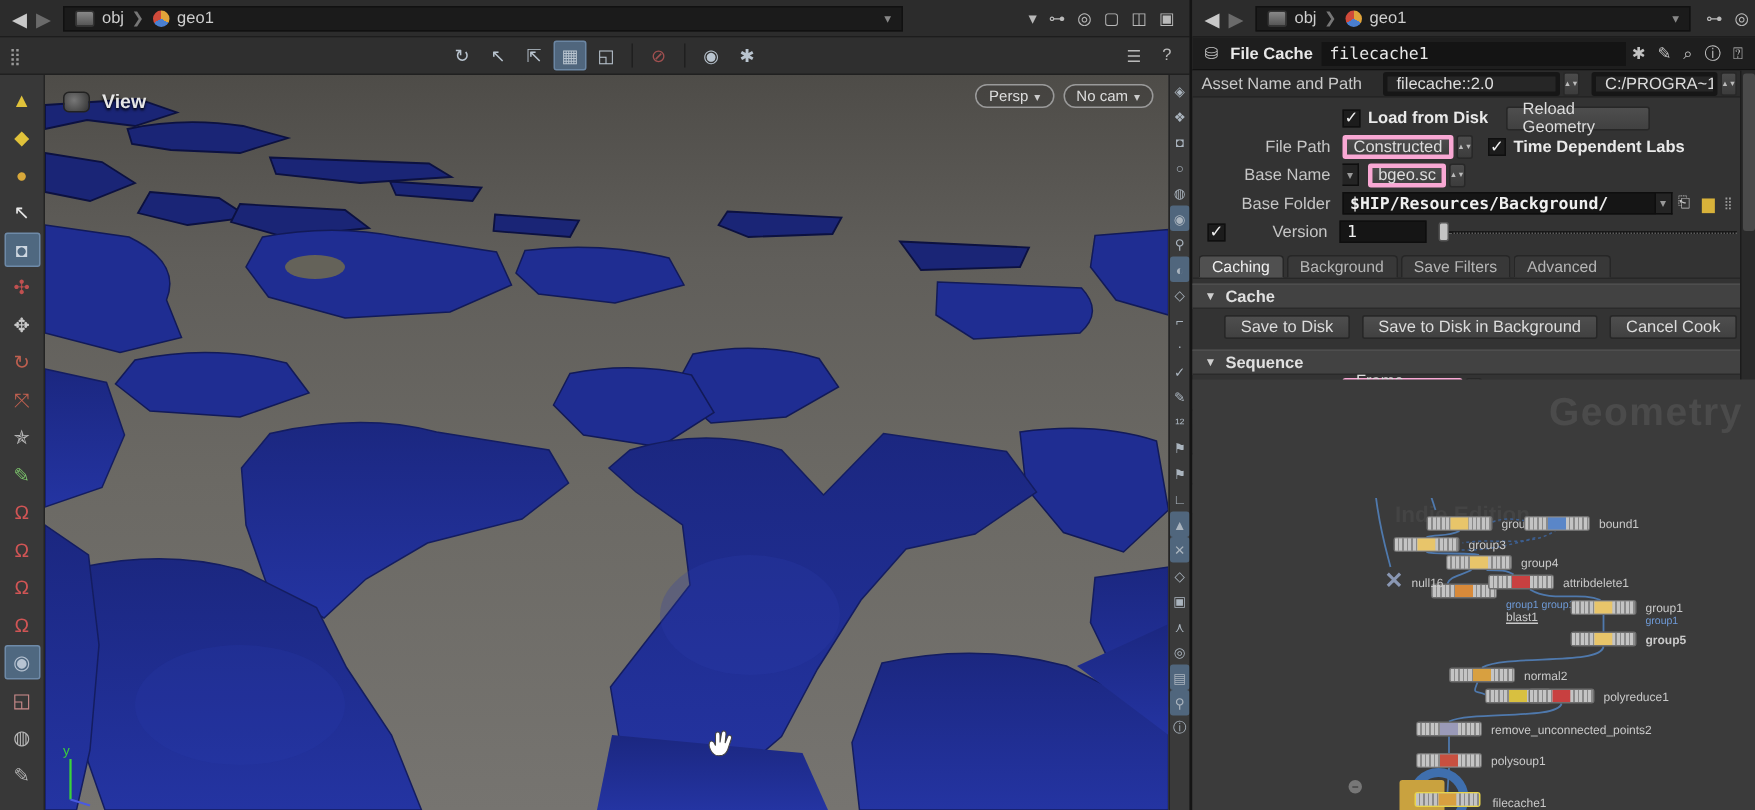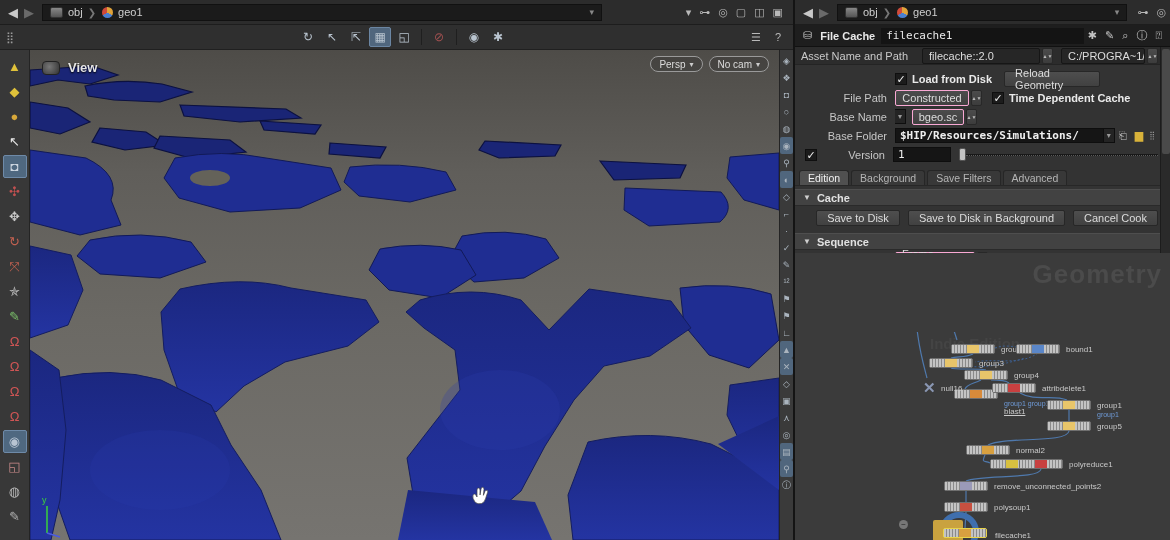--- a/index.html
+++ b/index.html
@@ -50,21 +50,21 @@
   #right-pane { left:795px; top:0; width:375px; height:540px; background:#333; }
   #node-header { height:22px; background:#1e1e1e; border-bottom:1px solid #111; display:flex; align-items:center; padding:0 4px; }
   #node-type-label { font-weight:bold; color:#e8e8e8; margin:0 6px 0 4px; white-space:nowrap; }
   #node-name-field { flex:1; height:16px; background:#141414; color:#e8e8e8; font-family:"DejaVu Sans Mono",monospace; font-size:11px; display:flex; align-items:center; padding:0 5px; }
   .hic { color:#c2c2c2; font-size:11px; padding:0 4px; }
 
   .prow { display:flex; align-items:center; height:19px; padding-right:12px; }
   .plabel { width:100px; text-align:right; padding-right:8px; color:#c6c6c6; flex:none; }
   .field { background:#151515; border:1px solid #0e0e0e; height:15px; display:flex; align-items:center; color:#efefef; font-family:"DejaVu Sans Mono",monospace; padding:0 4px; }
   .field b { font-weight:bold; }
-  .combo { background:linear-gradient(#4c4c4c,#404040); border:1px solid #f9a8d4; border-radius:2px; height:16px; display:flex; align-items:center; justify-content:center; color:#ddd; padding:0 6px; }
+  .combo { background:linear-gradient(#4c4c4c,#404040); border:3px solid #f9a8d4; border-radius:2px; height:16px; display:flex; align-items:center; justify-content:center; color:#ddd; padding:0 6px; }
   .stepper { width:11px; height:16px; background:linear-gradient(#4c4c4c,#3c3c3c); border:1px solid #282828; border-radius:2px; display:flex; flex-direction:column; align-items:center; justify-content:center; color:#bbb; font-size:5px; line-height:4px; margin-left:2px; }
   .chk { width:12px; height:12px; background:#1c1c1c; border:1px solid #0f0f0f; color:#f0f0f0; font-size:11px; line-height:11px; text-align:center; flex:none; }
   .chklabel { font-weight:bold; color:#eaeaea; margin-left:5px; }
   .btn { background:linear-gradient(#4e4e4e,#414141); border:1px solid #272727; border-radius:2px; height:16px; display:flex; align-items:center; justify-content:center; color:#dcdcdc; padding:0 10px; }
   .dd-arrow { color:#999; font-size:8px; padding:0 3px; background:#242424; height:15px; display:flex; align-items:center; border:1px solid #0e0e0e; border-left:none; }
 
   #param-tabs { display:flex; align-items:flex-end; height:18px; padding-left:4px; border-bottom:1px solid #272727; margin-top:4px; }
   .ptabb { height:15px; display:flex; align-items:center; padding:0 8px; margin-right:2px; border:1px solid #262626; border-bottom:none; border-radius:3px 3px 0 0; background:#383838; color:#b5b5b5; font-size:10.5px; }
   .ptabb.active { background:#505050; color:#f0f0f0; }
   .secbar { height:17px; background:#424242; border-top:1px solid #4e4e4e; border-bottom:1px solid #2a2a2a; display:flex; align-items:center; padding-left:8px; margin-top:3px; color:#e0e0e0; font-weight:bold; gap:6px; }
@@ -329,53 +329,53 @@
       <span class="chk">✓</span>
       <span class="chklabel">Load from Disk</span>
       <div class="btn" style="margin-left:12px;width:96px">Reload Geometry</div>
     </div>
 
     <div class="prow">
       <span class="plabel">File Path</span>
       <div class="combo" style="width:74px">Constructed</div>
       <span class="stepper">▲▼</span>
       <span class="chk" style="margin-left:10px">✓</span>
-      <span class="chklabel">Time Dependent Cache</span>
+      <span class="chklabel">Time Dependent Labs</span>
     </div>
 
     <div class="prow">
       <span class="plabel">Base Name</span>
       <span class="dd-arrow">▾</span>
       <div class="combo" style="width:52px;margin-left:6px">bgeo.sc</div>
       <span class="stepper">▲▼</span>
     </div>
 
     <div class="prow">
       <span class="plabel">Base Folder</span>
       <div class="field" style="flex:1">
-          <b>$HIP/Resources/Simulations/</b>
+          <b>$HIP/Resources/Background/</b>
         </div>
       <span class="dd-arrow">▾</span>
       <span class="hic" style="font-size:10px">⎗</span>
       <span class="hic" style="color:#d8b23a">▆</span>
       <span class="grip" style="padding:0 2px;font-size:8px">⣿</span>
     </div>
 
     <div class="prow">
       <span class="chk" style="margin-left:10px">✓</span>
       <span class="plabel" style="width:76px">Version</span>
       <div class="field" style="width:58px">1</div>
       <div style="flex:1;height:14px;display:flex;align-items:center;margin-left:8px">
         <div style="width:7px;height:13px;background:#c3c3c3;border:1px solid #555;border-radius:2px"></div>
         <div style="flex:1;height:2px;background:#181818;border-bottom:1px dotted #5c5c5c"></div>
       </div>
     </div>
 
     <div id="param-tabs">
-        <div class="ptabb active">Edition</div>
+        <div class="ptabb active">Caching</div>
         <div class="ptabb">Background</div>
         <div class="ptabb">Save Filters</div>
         <div class="ptabb">Advanced</div>
       </div>
 
     <div class="secbar">
       <span class="tri">▼</span>
       <span>Cache</span>
     </div>
     <div class="prow" style="height:24px;justify-content:flex-end;gap:8px">
@@ -531,21 +531,21 @@
               <span class="cic" style="background: rgb(232, 197, 106);"></span>
               <span class="str"></span>
             </div>
             <span class="nlabel" style="left: 302px; top: 69px;">group1</span>
             <span class="nsub" style="left: 302px; top: 79px;">group1</span>
             <div class="hnode" style="left: 252px; top: 89px;">
               <span class="str"></span>
               <span class="cic" style="background: rgb(232, 197, 106);"></span>
               <span class="str"></span>
             </div>
-            <span class="nlabel" style="left: 302px; top: 90px;">group5</span>
+            <span class="nlabel" style="left: 302px; top: 90px; font-weight: bold;">group5</span>
             <div class="hnode" style="left: 171px; top: 113px;">
               <span class="str"></span>
               <span class="cic" style="background: rgb(216, 160, 64);"></span>
               <span class="str"></span>
             </div>
             <span class="nlabel" style="left: 221px; top: 114px; text-align: right;">normal2</span>
             <div class="hnode" style="left: 195px; top: 127px;">
               <span class="str"></span>
               <span class="cic" style="background: rgb(216, 192, 64);"></span>
               <span class="str"></span>

